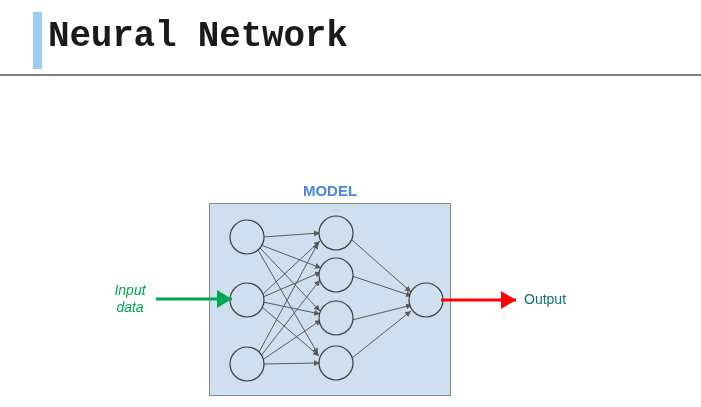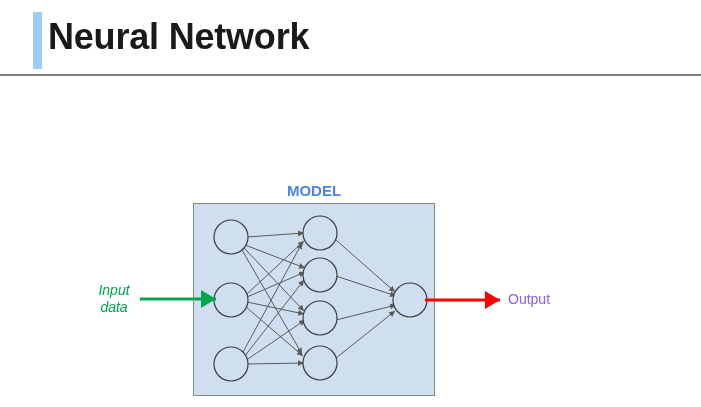--- a/index.html
+++ b/index.html
@@ -33,34 +33,34 @@
   .slide-title {
     position: absolute;
     left: 48px;
     top: 14px;
     font-size: 36px;
     font-weight: 600;
     color: #1a1a1a;
     letter-spacing: -0.2px;
     line-height: 46px;
     white-space: nowrap;
-    font-family: Liberation Sans, sans-serif;
+    font-family: Liberation Mono, monospace;
   }
   .title-rule {
     position: absolute;
     left: 0px;
     top: 74px;
     width: 701px;
     height: 2px;
     background: #808080;
   }
   
   .diagram {
     position: absolute;
-    left: 0;
+    left: 16px;
     top: 80px;
     width: 611px;
     height: 327px;
   }
   .model-label {
     position: absolute;
     left: 193px;
     top: 102px;
     width: 242px;
     text-align: center;
@@ -97,21 +97,21 @@
     left: 88px;
     top: 202px;
     width: 52px;
     text-align: center;
     color: #00a651;
     font-style: italic;
   }
   .output-label {
     left: 508px;
     top: 211px;
-    color: #8b5cf6;
+    color: #0f766e;
     text-align: right;
   }
 </style>
 </head>
 <body>
 
 <div class="slide">
 
   <div class="title-accent"></div>
   <div class="slide-title">Neural Network</div>

